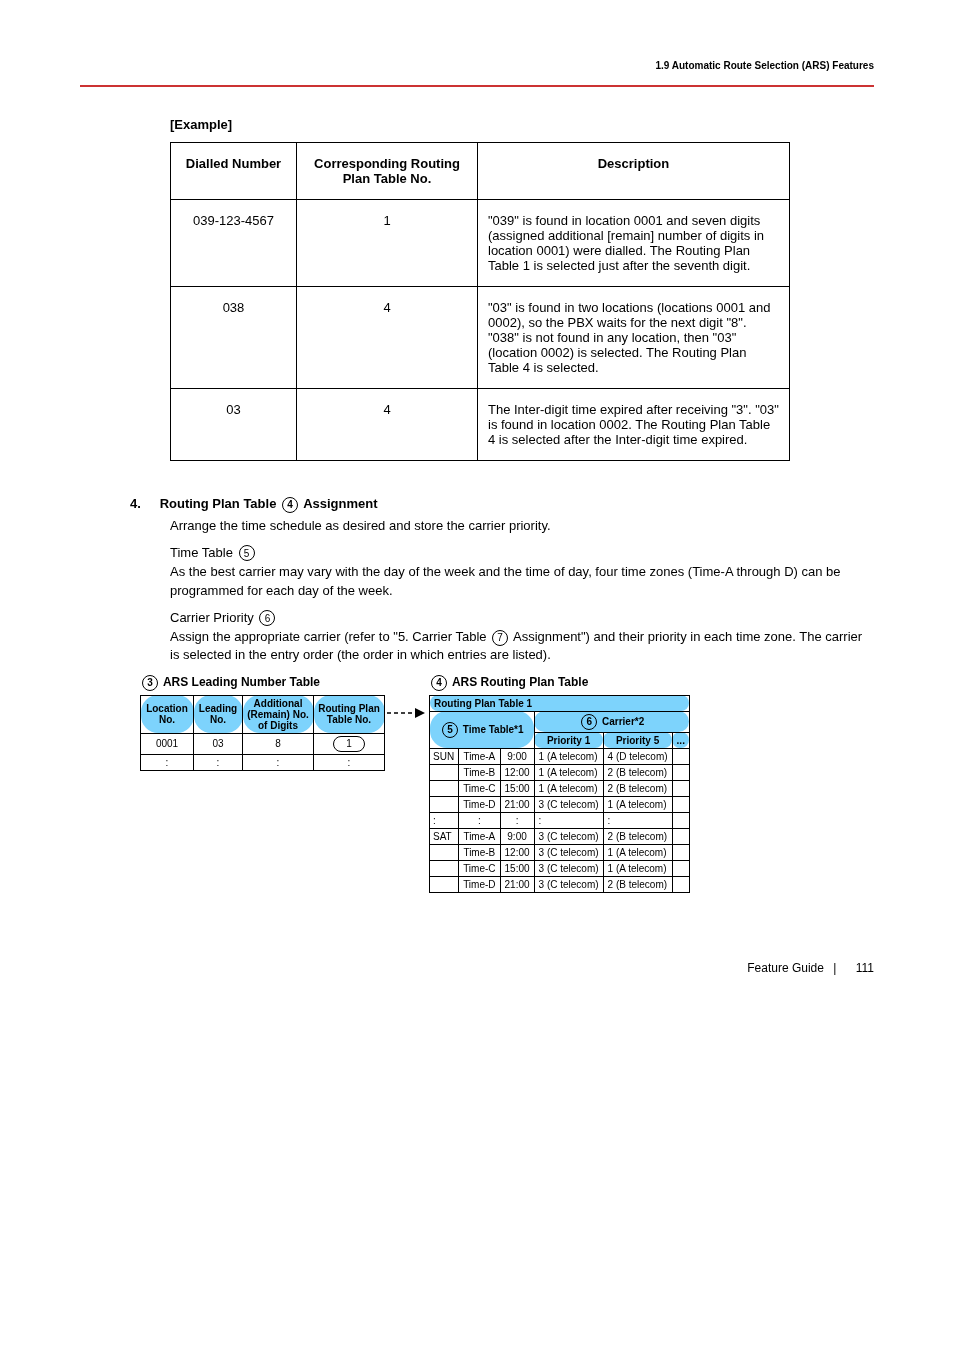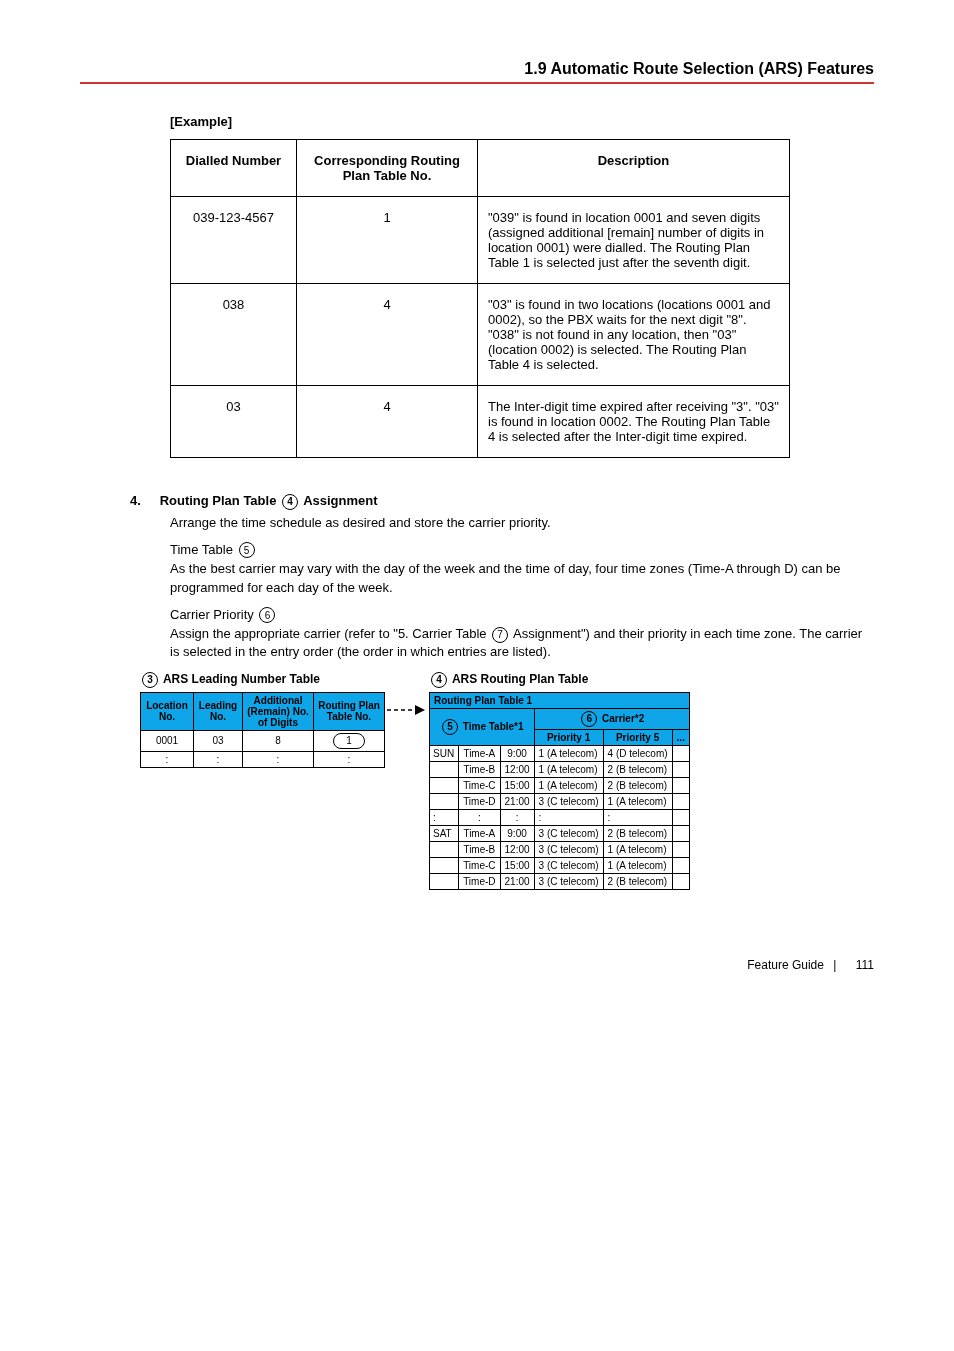--- a/index.html
+++ b/index.html
@@ -6,22 +6,22 @@
     font-family: Arial, Helvetica, sans-serif;
     background: #fff;
     margin: 0;
     padding: 60px 80px 40px 80px;
     color: #000;
     font-size: 13px;
   }
   .section-header {
     text-align: right;
     font-weight: bold;
-    font-size: 16px;
-    margin-bottom: 4px;
+    font-size: 10px;
+    margin-bottom: 14px;
   }
   .red-line {
     height: 2px;
     background: #c33;
     margin-bottom: 30px;
   }
   .content {
     margin-left: 90px;
   }
   .label-bold {
@@ -74,22 +74,23 @@
   table.small {
     border-collapse: collapse;
     font-size: 10px;
   }
   table.small th, table.small td {
     border: 1px solid #000;
     padding: 2px 4px;
     text-align: center;
   }
   table.small th {
-    background: #0ea5e9;
-    font-weight: bold;
+    background: #7dd3fc;
+    font-weight: bold;
+    border-radius: 17px;
   }
   .circled {
     display: inline-flex;
     border: 1px solid #000;
     border-radius: 50%;
     width: 14px;
     height: 14px;
     font-size: 10px;
     align-items: center;
     justify-content: center;

